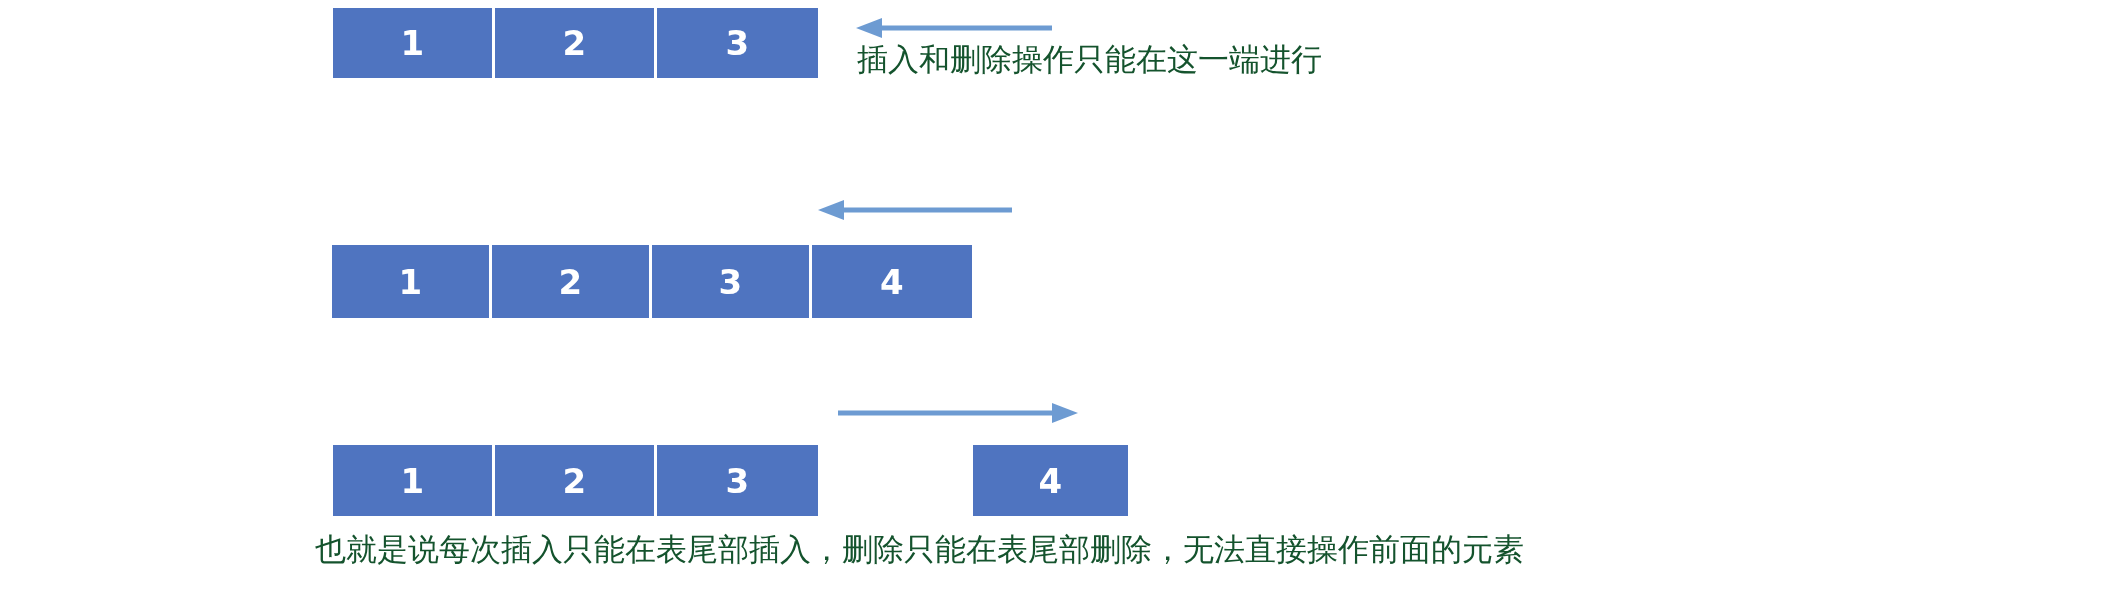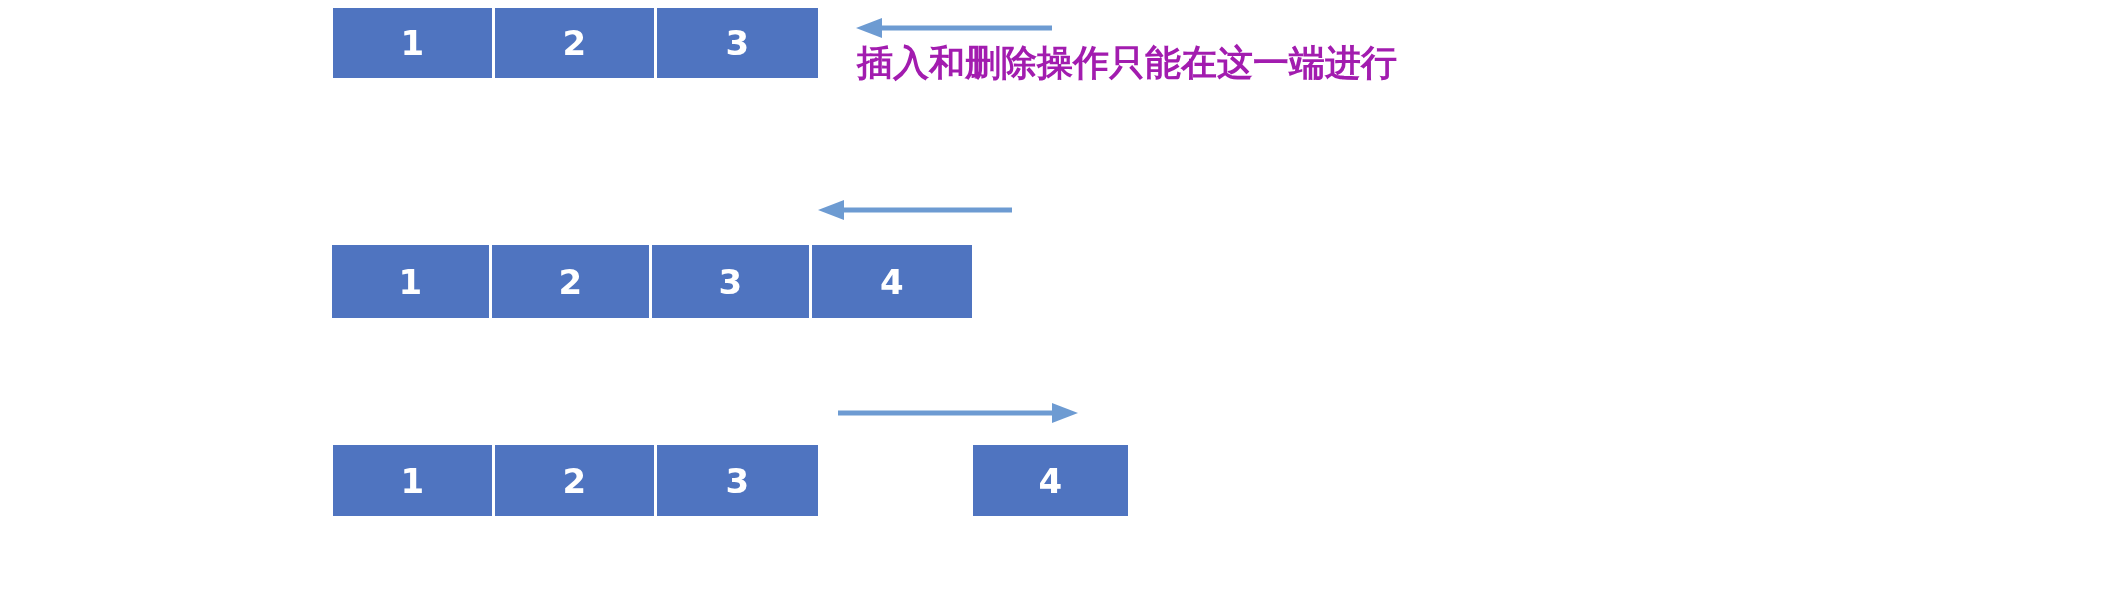--- a/index.html
+++ b/index.html
@@ -41,26 +41,25 @@
 
   
   .arrow {
     position: absolute;
   }
   .arrow svg { display: block; }
 
   
   .caption {
     position: absolute;
-    color: #a21caf;
-    font-size: 36px;
+    color: #14532d;
+    font-size: 31px;
     line-height: 1.15;
     white-space: nowrap;
     font-family: "DejaVu Sans", "Liberation Sans", sans-serif;
-    font-weight: bold;
   }
 </style>
 </head>
 <body>
 
 <div class="canvas">
 
   <div class="cell" style="left:333px; top:8px; width:159px; height:70px;">1</div>
   <div class="cell" style="left:495px; top:8px; width:159px; height:70px;">2</div>
   <div class="cell" style="left:657px; top:8px; width:161px; height:70px;">3</div>
@@ -91,14 +90,15 @@
       <rect x="0" y="9.5" width="215" height="5" fill="#6d9bd2"></rect>
       <polygon points="240,12 214,2 214,22" fill="#6d9bd2"></polygon>
     </svg>
   </div>
 
   <div class="cell" style="left:333px; top:445px; width:159px; height:71px;">1</div>
   <div class="cell" style="left:495px; top:445px; width:159px; height:71px;">2</div>
   <div class="cell" style="left:657px; top:445px; width:161px; height:71px;">3</div>
   <div class="cell" style="left:973px; top:445px; width:155px; height:71px;">4</div>
 
+  <div class="caption" style="left:315px; top:532px;">也就是说每次插入只能在表尾部插入，删除只能在表尾部删除，无法直接操作前面的元素</div>
 
 </div>
 
 </body></html>

